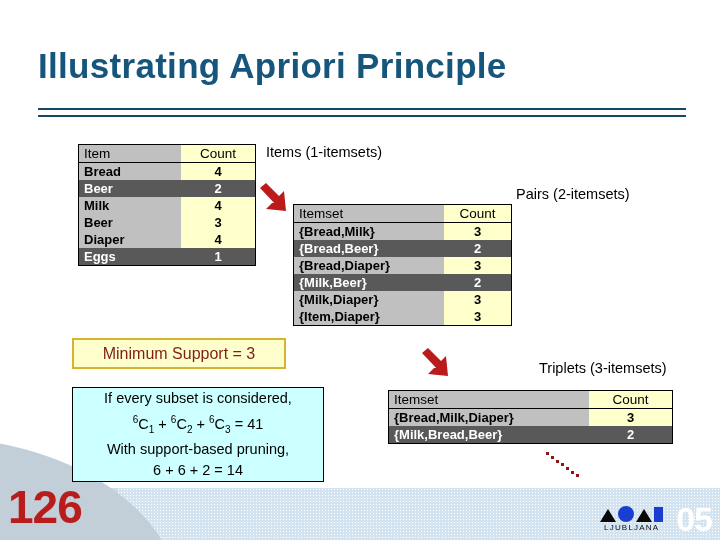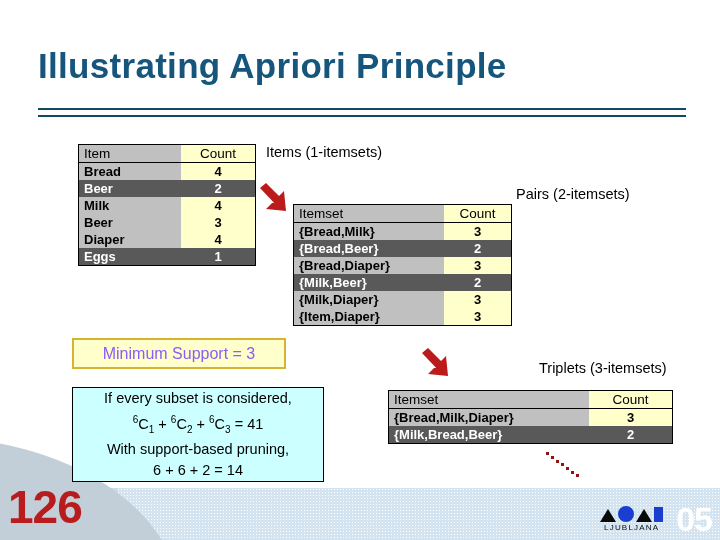--- a/index.html
+++ b/index.html
@@ -218,21 +218,21 @@
     left: 72px;
     top: 338px;
     width: 210px;
     height: 27px;
     background: #ffffcc;
     border: 2px solid #d4b430;
     display: flex;
     align-items: center;
     justify-content: center;
     font-size: 16px;
-    color: #8b5cf6;
+    color: #7f1d1d;
     text-align: center;
   }
   .box-formula {
     position: absolute;
     left: 72px;
     top: 387px;
     width: 250px;
     height: 93px;
     background: #ccffff;
     border: 1px solid #000000;

